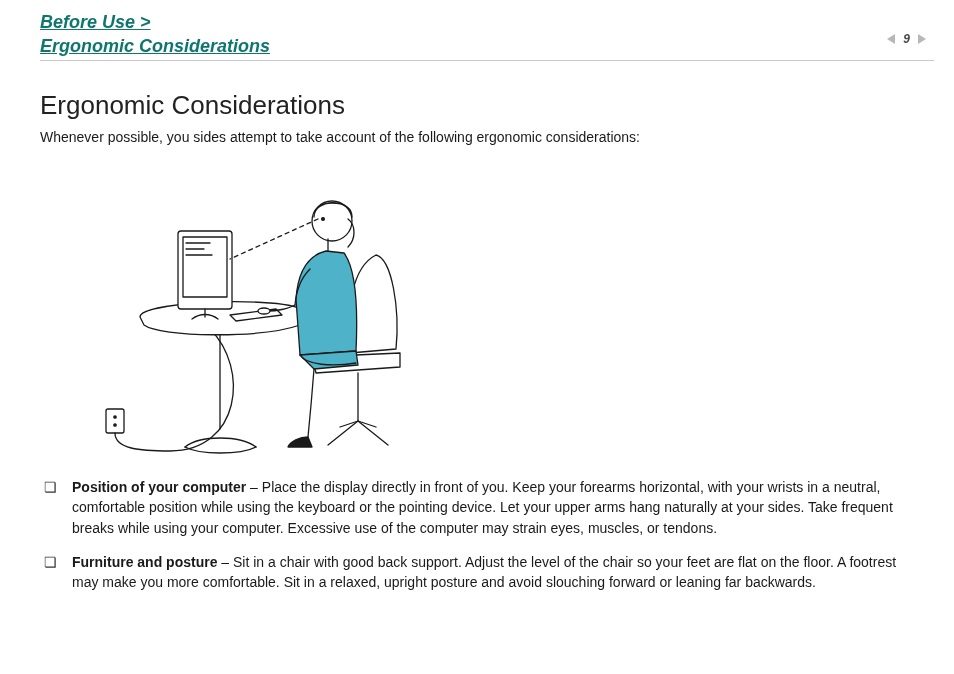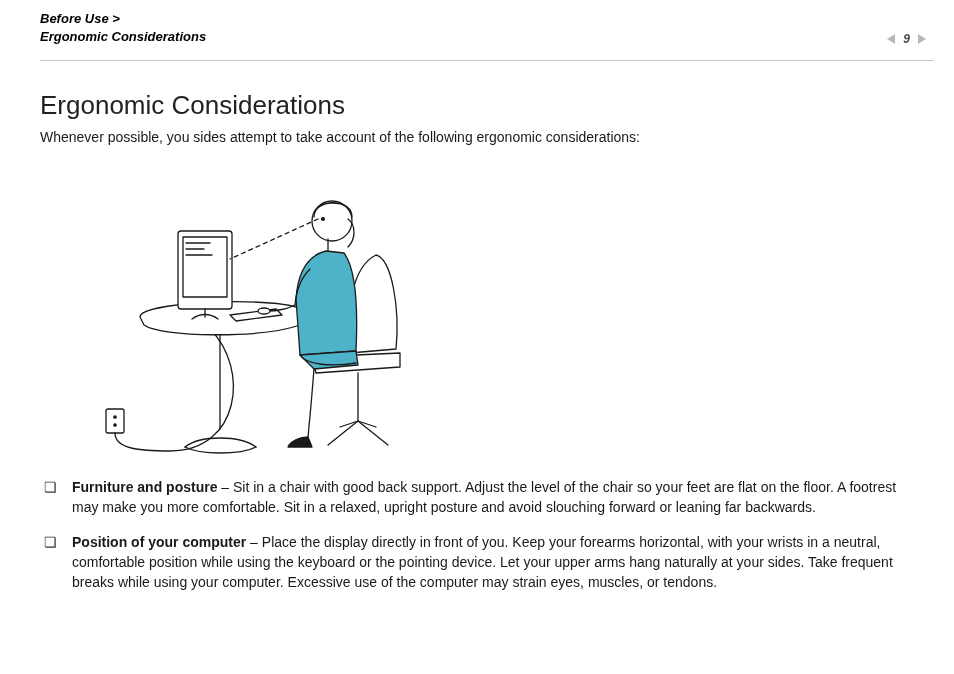--- a/index.html
+++ b/index.html
@@ -20,25 +20,26 @@
   }
   .header {
     position: absolute;
     top: 10px;
     left: 40px;
     right: 20px;
     height: 50px;
     border-bottom: 1px solid #c9c9c9;
   }
   .breadcrumb {
-    color: #000000;
+    color: #0f766e;
     font-weight: bold;
-    font-size: 13px;
+    font-size: 18px;
     line-height: 1.35;
     font-style: italic;
+    text-decoration: underline;
   }
   .breadcrumb .line1 { display: block; }
   .breadcrumb .line2 { display: block; }
   .pager {
     position: absolute;
     right: 8px;
     top: 22px;
     display: flex;
     align-items: center;
     gap: 8px;
@@ -186,21 +187,21 @@
 
           <path d="M208 278 C 200 278, 190 282, 188 288 L212 288 Z" fill="#1a1a1a"></path>
 
           <path d="M200 196 C 206 206, 232 208, 256 204"></path>
         </g>
       </svg>
     </div>
 
     <ul class="bullets">
       <li>
-        <b>Furniture and posture</b><span> – Sit in a chair with good back support. Adjust the level of the chair so your feet are flat on the floor. A footrest may make you more comfortable. Sit in a relaxed, upright posture and avoid slouching forward or leaning far backwards.</span>
+        <b>Position of your computer</b><span> – Place the display directly in front of you. Keep your forearms horizontal, with your wrists in a neutral, comfortable position while using the keyboard or the pointing device. Let your upper arms hang naturally at your sides. Take frequent breaks while using your computer. Excessive use of the computer may strain eyes, muscles, or tendons.</span>
       </li>
       <li>
-        <b>Position of your computer</b><span> – Place the display directly in front of you. Keep your forearms horizontal, with your wrists in a neutral, comfortable position while using the keyboard or the pointing device. Let your upper arms hang naturally at your sides. Take frequent breaks while using your computer. Excessive use of the computer may strain eyes, muscles, or tendons.</span>
+        <b>Furniture and posture</b><span> – Sit in a chair with good back support. Adjust the level of the chair so your feet are flat on the floor. A footrest may make you more comfortable. Sit in a relaxed, upright posture and avoid slouching forward or leaning far backwards.</span>
       </li>
     </ul>
   </div>
 
 </div>
 
 </body></html>

